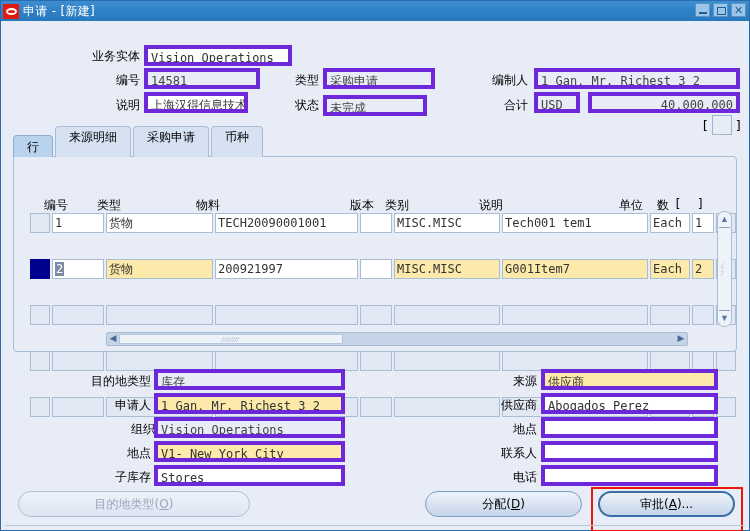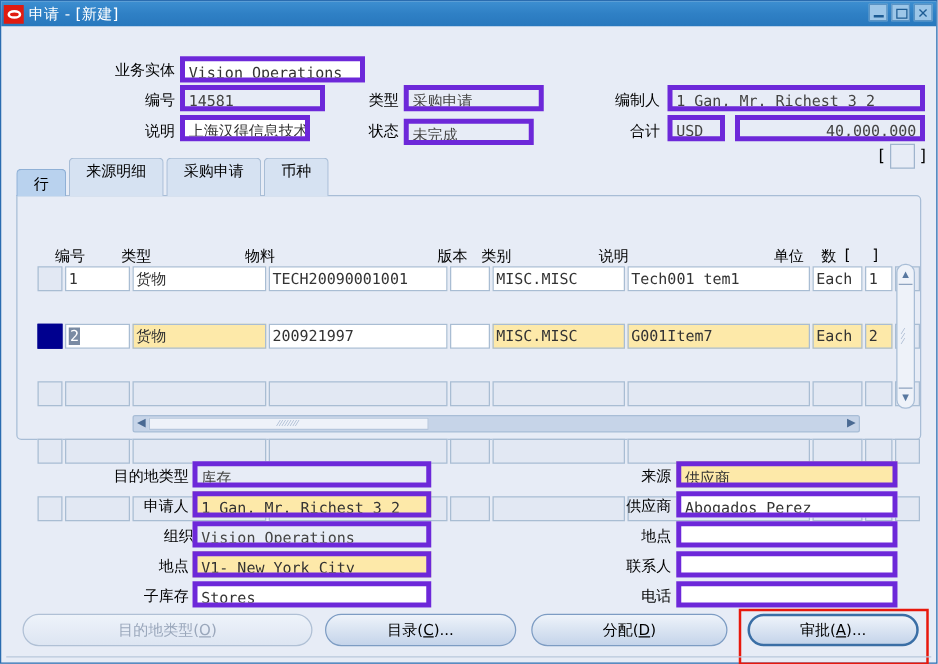--- a/index.html
+++ b/index.html
@@ -458,23 +458,20 @@
       <div class="fld" style="left:540px;top:82px;width:177px;height:21px;"></div>
 
       <div class="lbl" style="left:440px; top:110px; width:96px;">电话</div>
       <div class="fld" style="left:540px;top:106px;width:177px;height:21px;"></div>
     </div>
 
     <div class="btnrow">
       <div class="btn disabled" style="left:17px;  width:232px;">
         <span>目的地类型(</span><span class="hk">O</span><span>)</span>
       </div>
-      <div class="btn" style="left:259px; width:153px;">
-        <span>目录(</span><span class="hk">C</span><span>)...</span>
-      </div>
       <div class="btn" style="left:424px; width:157px;">
         <span>分配(</span><span class="hk">D</span><span>)</span>
       </div>
       <div class="btn focused" style="left:597px; width:137px;">
         <span>审批(</span><span class="hk">A</span><span>)...</span>
       </div>
       <div class="redbox" style="left:590px; top:-4px; width:152px; height:45px;"></div>
     </div>
 
     <div class="statusline"></div>

